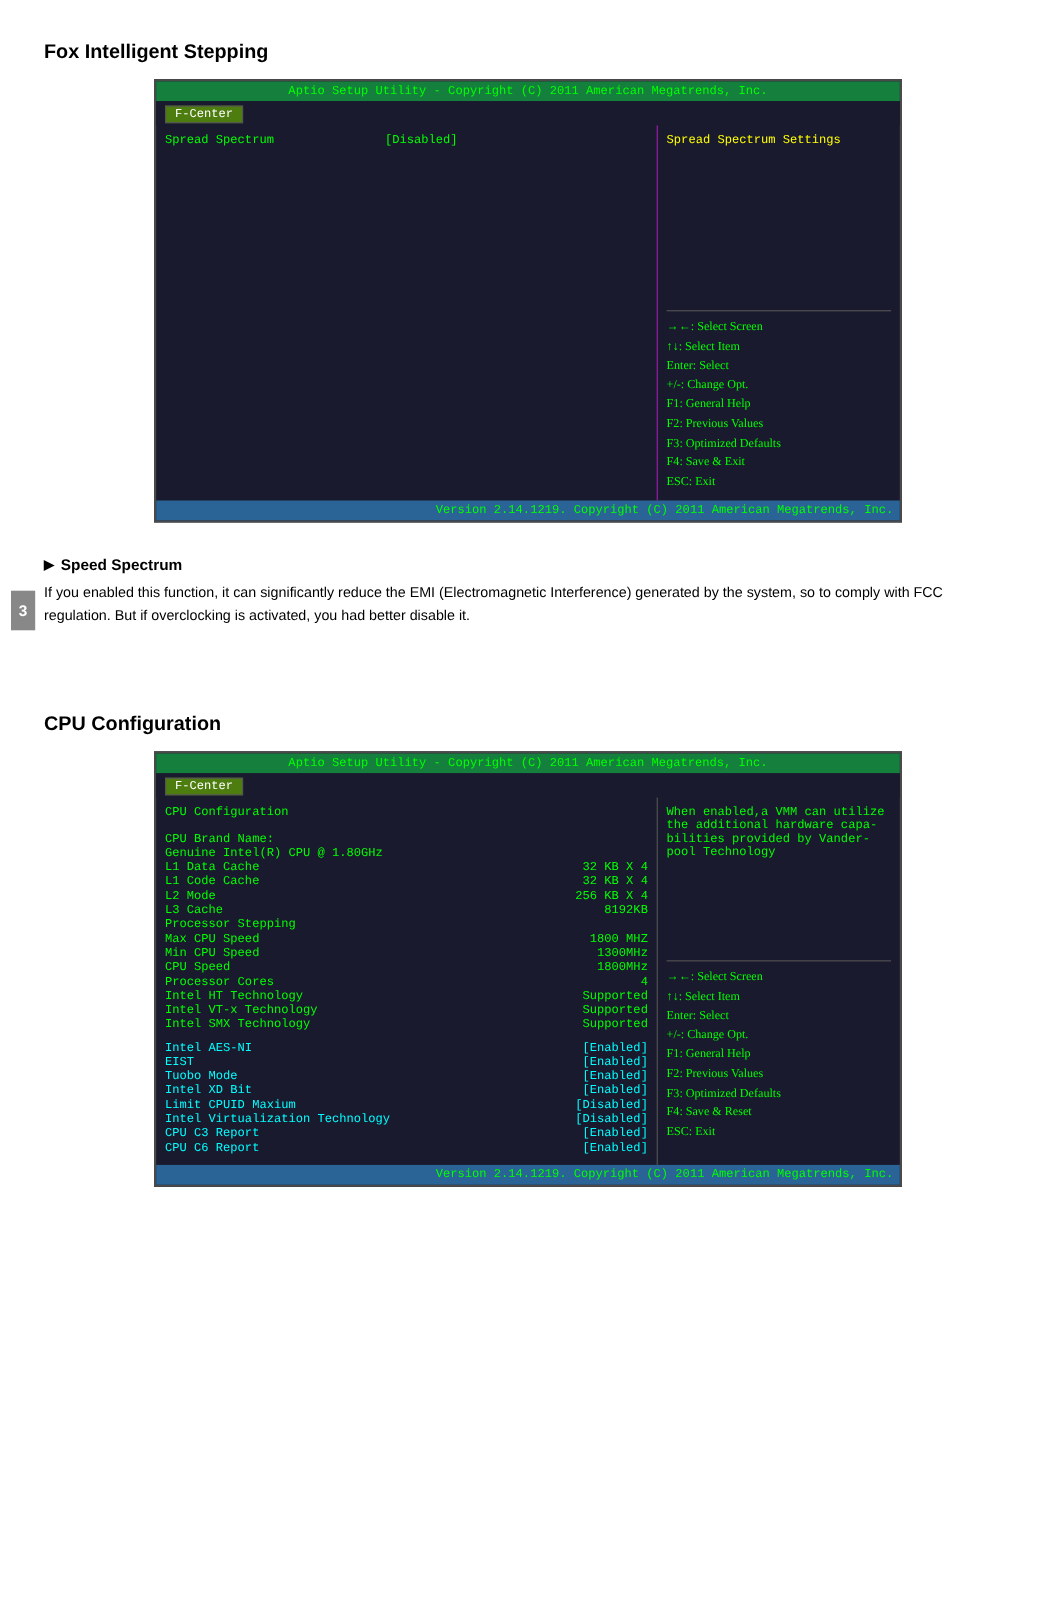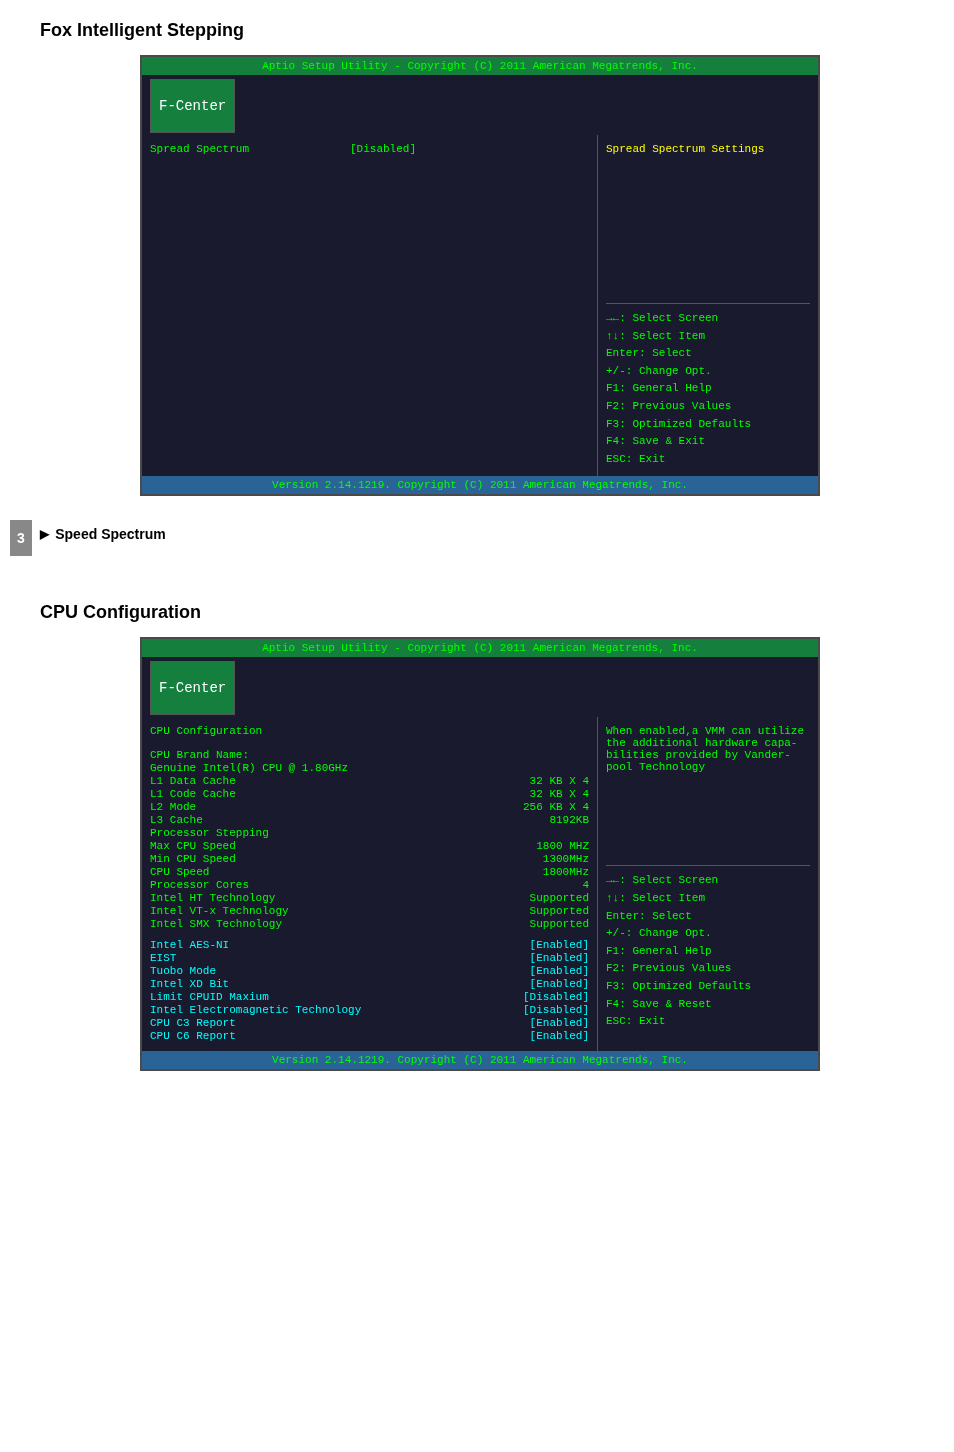--- a/index.html
+++ b/index.html
@@ -11,20 +11,21 @@
       width: 954px;
       min-height: 1452px;
       padding: 20px 40px;
     }
 
     .section-title {
       font-weight: bold;
       font-size: 18px;
       margin-bottom: 14px;
       color: #000;
+      margin-top: 17px;
     }
 
     
     .bios-box {
       border: 2px solid #4a4a4a;
       background: #1a1a2e;
       color: #00ff00;
       font-family: 'Courier New', monospace;
       font-size: 11px;
       margin-left: 100px;
@@ -36,26 +37,26 @@
       background: #15803d;
       color: #00ff00;
       text-align: center;
       padding: 3px 6px;
       font-size: 11px;
       font-family: 'Courier New', monospace;
     }
 
     .bios-header-tab {
       display: inline-block;
-      background: #15803d;
+      background: #4d7c0f;
       border: 1px solid #555;
-      padding: 18px 8px;
+      padding: 1px 8px;
       margin-top: 2px;
       color: #fff;
-      font-size: 14px;
+      font-size: 11px;
     }
 
     .bios-body {
       display: flex;
       min-height: 320px;
     }
 
     .bios-left {
       flex: 1;
       padding: 8px;
@@ -91,29 +92,29 @@
       color: #00ff00;
     }
 
     .bios-help-divider {
       border-top: 1px solid #555;
       margin: 6px 0;
     }
 
     .bios-help-text {
       color: #00ff00;
-      font-family: Liberation Mono, monospace;
+      font-family: Liberation Serif, serif;
       font-size: 11px;
       line-height: 1.6;
     }
 
     .bios-footer {
       background: #2a6496;
       color: #00ff00;
-      text-align: center;
+      text-align: right;
       padding: 3px 6px;
       font-size: 11px;
       font-family: 'Courier New', monospace;
     }
 
     .right-title {
       color: #ffff00;
       font-family: 'Courier New', monospace;
       font-size: 11px;
       margin-bottom: 2px;
@@ -248,20 +249,21 @@
           <div>ESC: Exit</div>
         </div>
       </div>
     </div>
     <div class="bios-footer">Version 2.14.1219. Copyright (C) 2011 American Megatrends, Inc.</div>
   </div>
 
   
   <div class="subsection">
     <div class="subsection-title">Speed Spectrum</div>
+    <p class="subsection-text">If you enabled this function, it can significantly reduce the EMI (Electromagnetic Interference) generated by the system, so to comply with FCC regulation. But if overclocking is activated, you had better disable it.</p>
   </div>
 
   <br>
 
   
   <h2 class="section-title">CPU Configuration</h2>
 
   
   <div class="bios-box">
     <div class="bios-header">Aptio Setup Utility - Copyright (C) 2011 American Megatrends, Inc.</div>
@@ -342,21 +344,21 @@
         </div>
         <div class="bios-setting-row">
           <span class="bios-setting-label cyan">Intel XD Bit</span>
           <span class="bios-setting-value" style="color:#00ffff;">[Enabled]</span>
         </div>
         <div class="bios-setting-row">
           <span class="bios-setting-label cyan">Limit CPUID Maxium</span>
           <span class="bios-setting-value" style="color:#00ffff;">[Disabled]</span>
         </div>
         <div class="bios-setting-row">
-          <span class="bios-setting-label cyan">Intel Electromagnetic Technology</span>
+          <span class="bios-setting-label cyan">Intel Virtualization Technology</span>
           <span class="bios-setting-value" style="color:#00ffff;">[Disabled]</span>
         </div>
         <div class="bios-setting-row">
           <span class="bios-setting-label cyan">CPU C3 Report</span>
           <span class="bios-setting-value" style="color:#00ffff;">[Enabled]</span>
         </div>
         <div class="bios-setting-row">
           <span class="bios-setting-label cyan">CPU C6 Report</span>
           <span class="bios-setting-value" style="color:#00ffff;">[Enabled]</span>
         </div>

